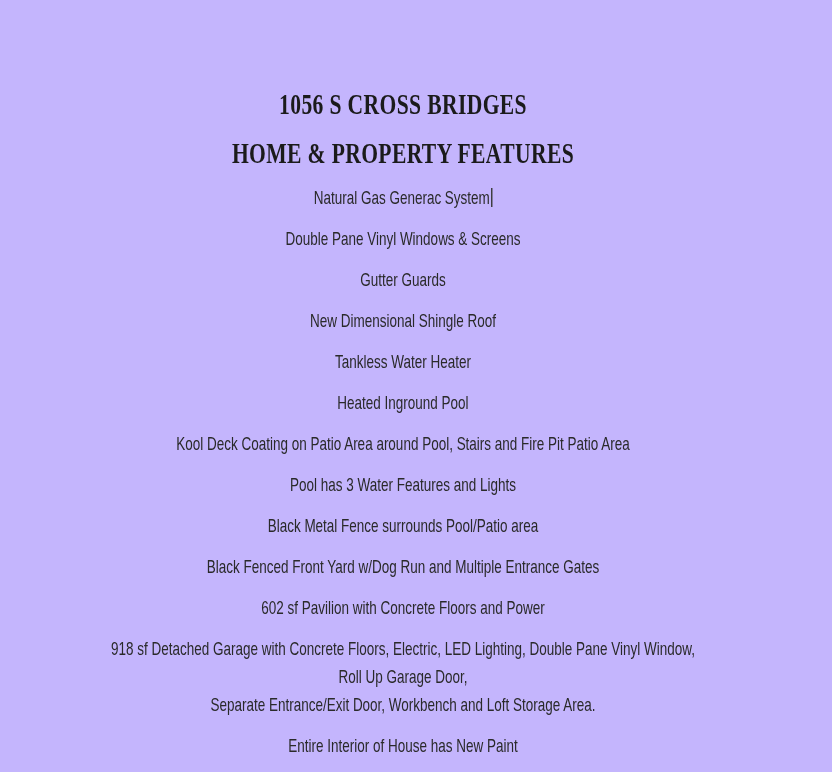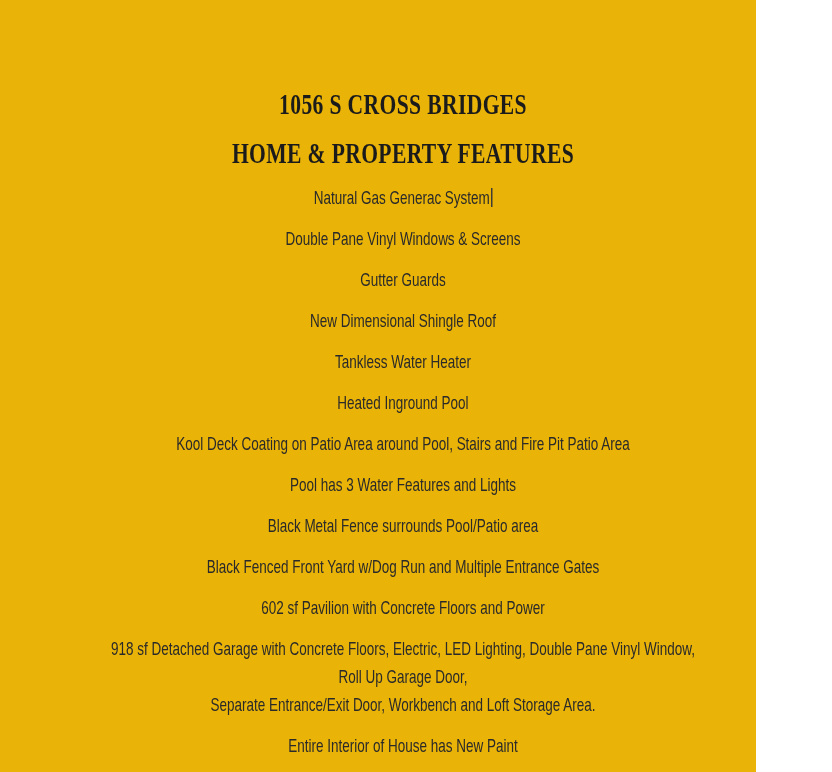--- a/index.html
+++ b/index.html
@@ -7,23 +7,23 @@
     padding: 0;
     background: #ffffff;
   }
   body {
     width: 832px;
     height: 772px;
     overflow: hidden;
   }
   .page {
     position: relative;
-    width: 756px;
+    width: 832px;
     height: 772px;
-    background: #eab308;
+    background: #c4b5fd;
     font-family: "Liberation Sans", sans-serif;
     color: #222222;
   }
   
   .content {
     position: absolute;
     top: 0;
     left: -13px;
     width: 832px;
     text-align: center;

